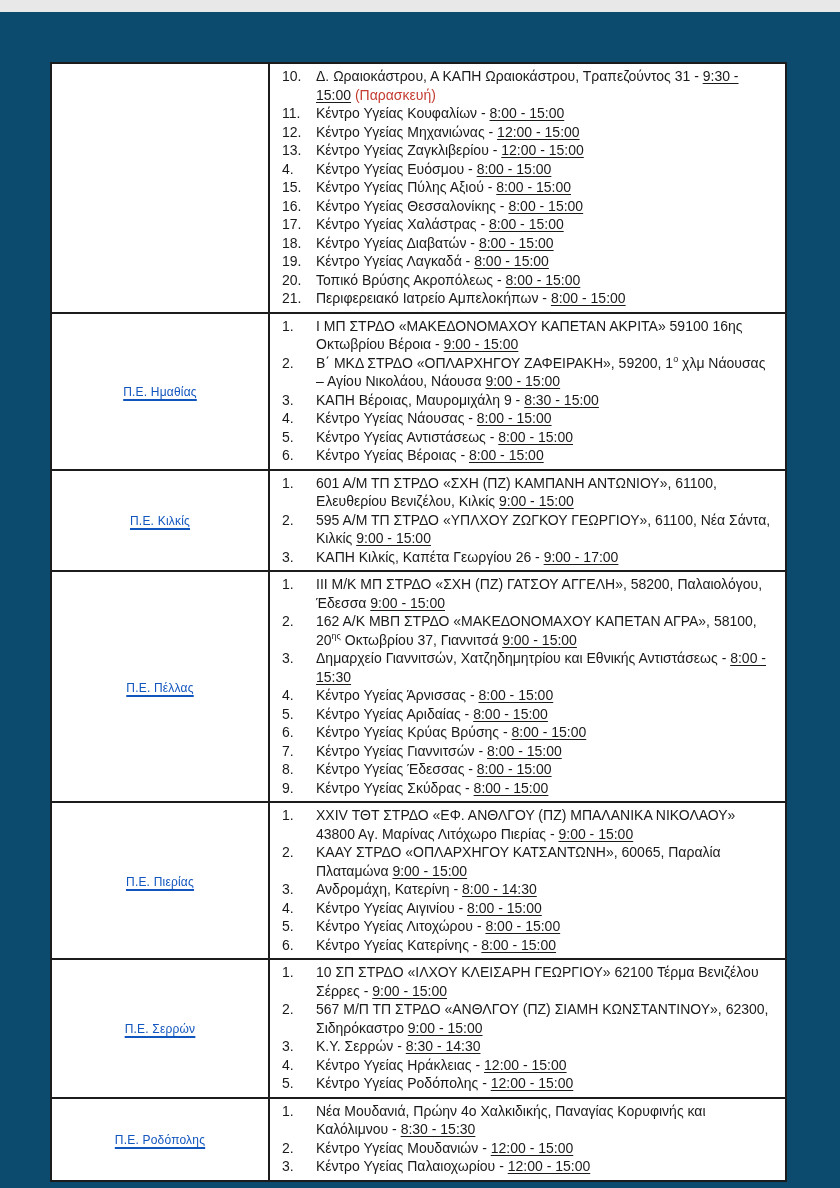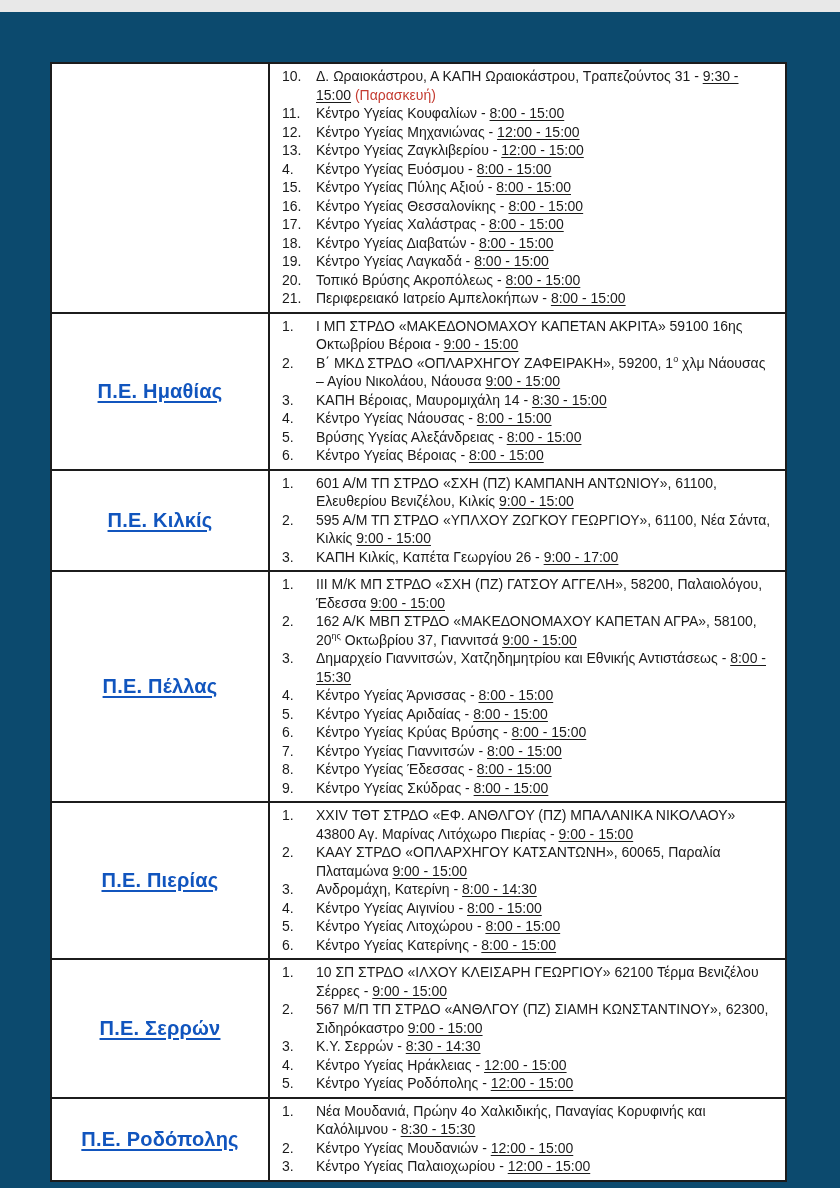--- a/index.html
+++ b/index.html
@@ -36,22 +36,22 @@
     width: 218px;
     text-align: center;
     vertical-align: middle;
   }
   td.items-cell {
     vertical-align: top;
     padding: 3px 8px 4px 12px;
   }
   .region-label {
     color: var(--label-blue);
-    font-weight: bold;
-    font-size: 20px;
+    font-weight: normal;
+    font-size: 12px;
     text-decoration: underline;
     text-underline-offset: 3px;
     text-decoration-thickness: 1.5px;
     letter-spacing: 0.2px;
   }
   .item {
     display: flex;
     font-size: 14px;
     line-height: 18.5px;
     color: var(--text-col);
@@ -141,29 +141,29 @@
             <div class="item">
               <span class="num">1.</span>
               <span class="body"><span>Ι ΜΠ ΣΤΡΔΟ «ΜΑΚΕΔΟΝΟΜΑΧΟΥ ΚΑΠΕΤΑΝ ΑΚΡΙΤΑ» 59100 16ης Οκτωβρίου Βέροια - </span><span class="hours">9:00 - 15:00</span></span>
             </div>
             <div class="item">
               <span class="num">2.</span>
               <span class="body"><span>Β΄ ΜΚΔ ΣΤΡΔΟ «ΟΠΛΑΡΧΗΓΟΥ ΖΑΦΕΙΡΑΚΗ», 59200, 1</span><sup>ο</sup><span> χλμ Νάουσας – Αγίου Νικολάου, Νάουσα </span><span class="hours">9:00 - 15:00</span></span>
             </div>
             <div class="item">
               <span class="num">3.</span>
-              <span class="body"><span>ΚΑΠΗ Βέροιας, Μαυρομιχάλη 14 - </span><span class="hours">8:30 - 15:00</span></span>
+              <span class="body"><span>ΚΑΠΗ Βέροιας, Μαυρομιχάλη 9 - </span><span class="hours">8:30 - 15:00</span></span>
             </div>
             <div class="item">
               <span class="num">4.</span>
               <span class="body"><span>Κέντρο Υγείας Νάουσας - </span><span class="hours">8:00 - 15:00</span></span>
             </div>
             <div class="item">
               <span class="num">5.</span>
-              <span class="body"><span>Βρύσης Υγείας Αλεξάνδρειας - </span><span class="hours">8:00 - 15:00</span></span>
+              <span class="body"><span>Κέντρο Υγείας Αντιστάσεως - </span><span class="hours">8:00 - 15:00</span></span>
             </div>
             <div class="item">
               <span class="num">6.</span>
               <span class="body"><span>Κέντρο Υγείας Βέροιας - </span><span class="hours">8:00 - 15:00</span></span>
             </div>
           </td>
         </tr>
         <tr>
           <td class="label-cell"><span class="region-label">Π.Ε. Κιλκίς</span></td>
           <td class="items-cell">

